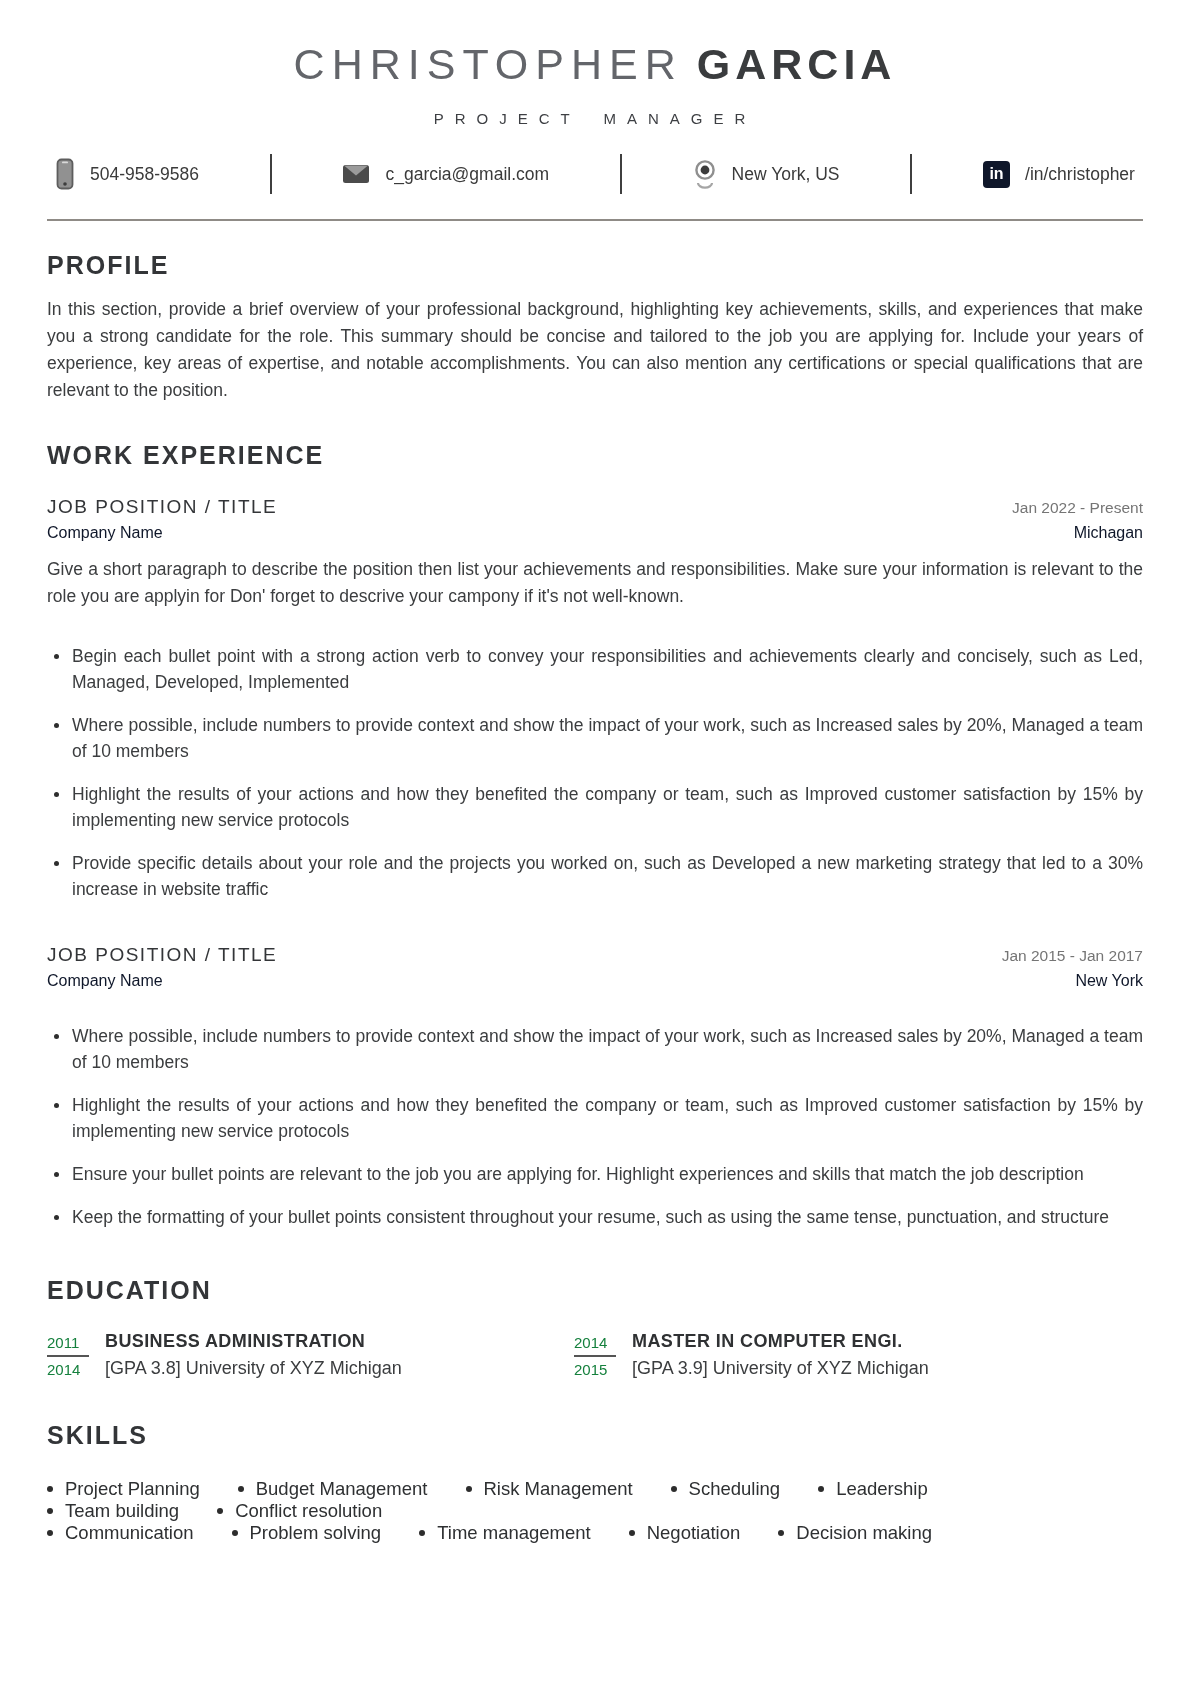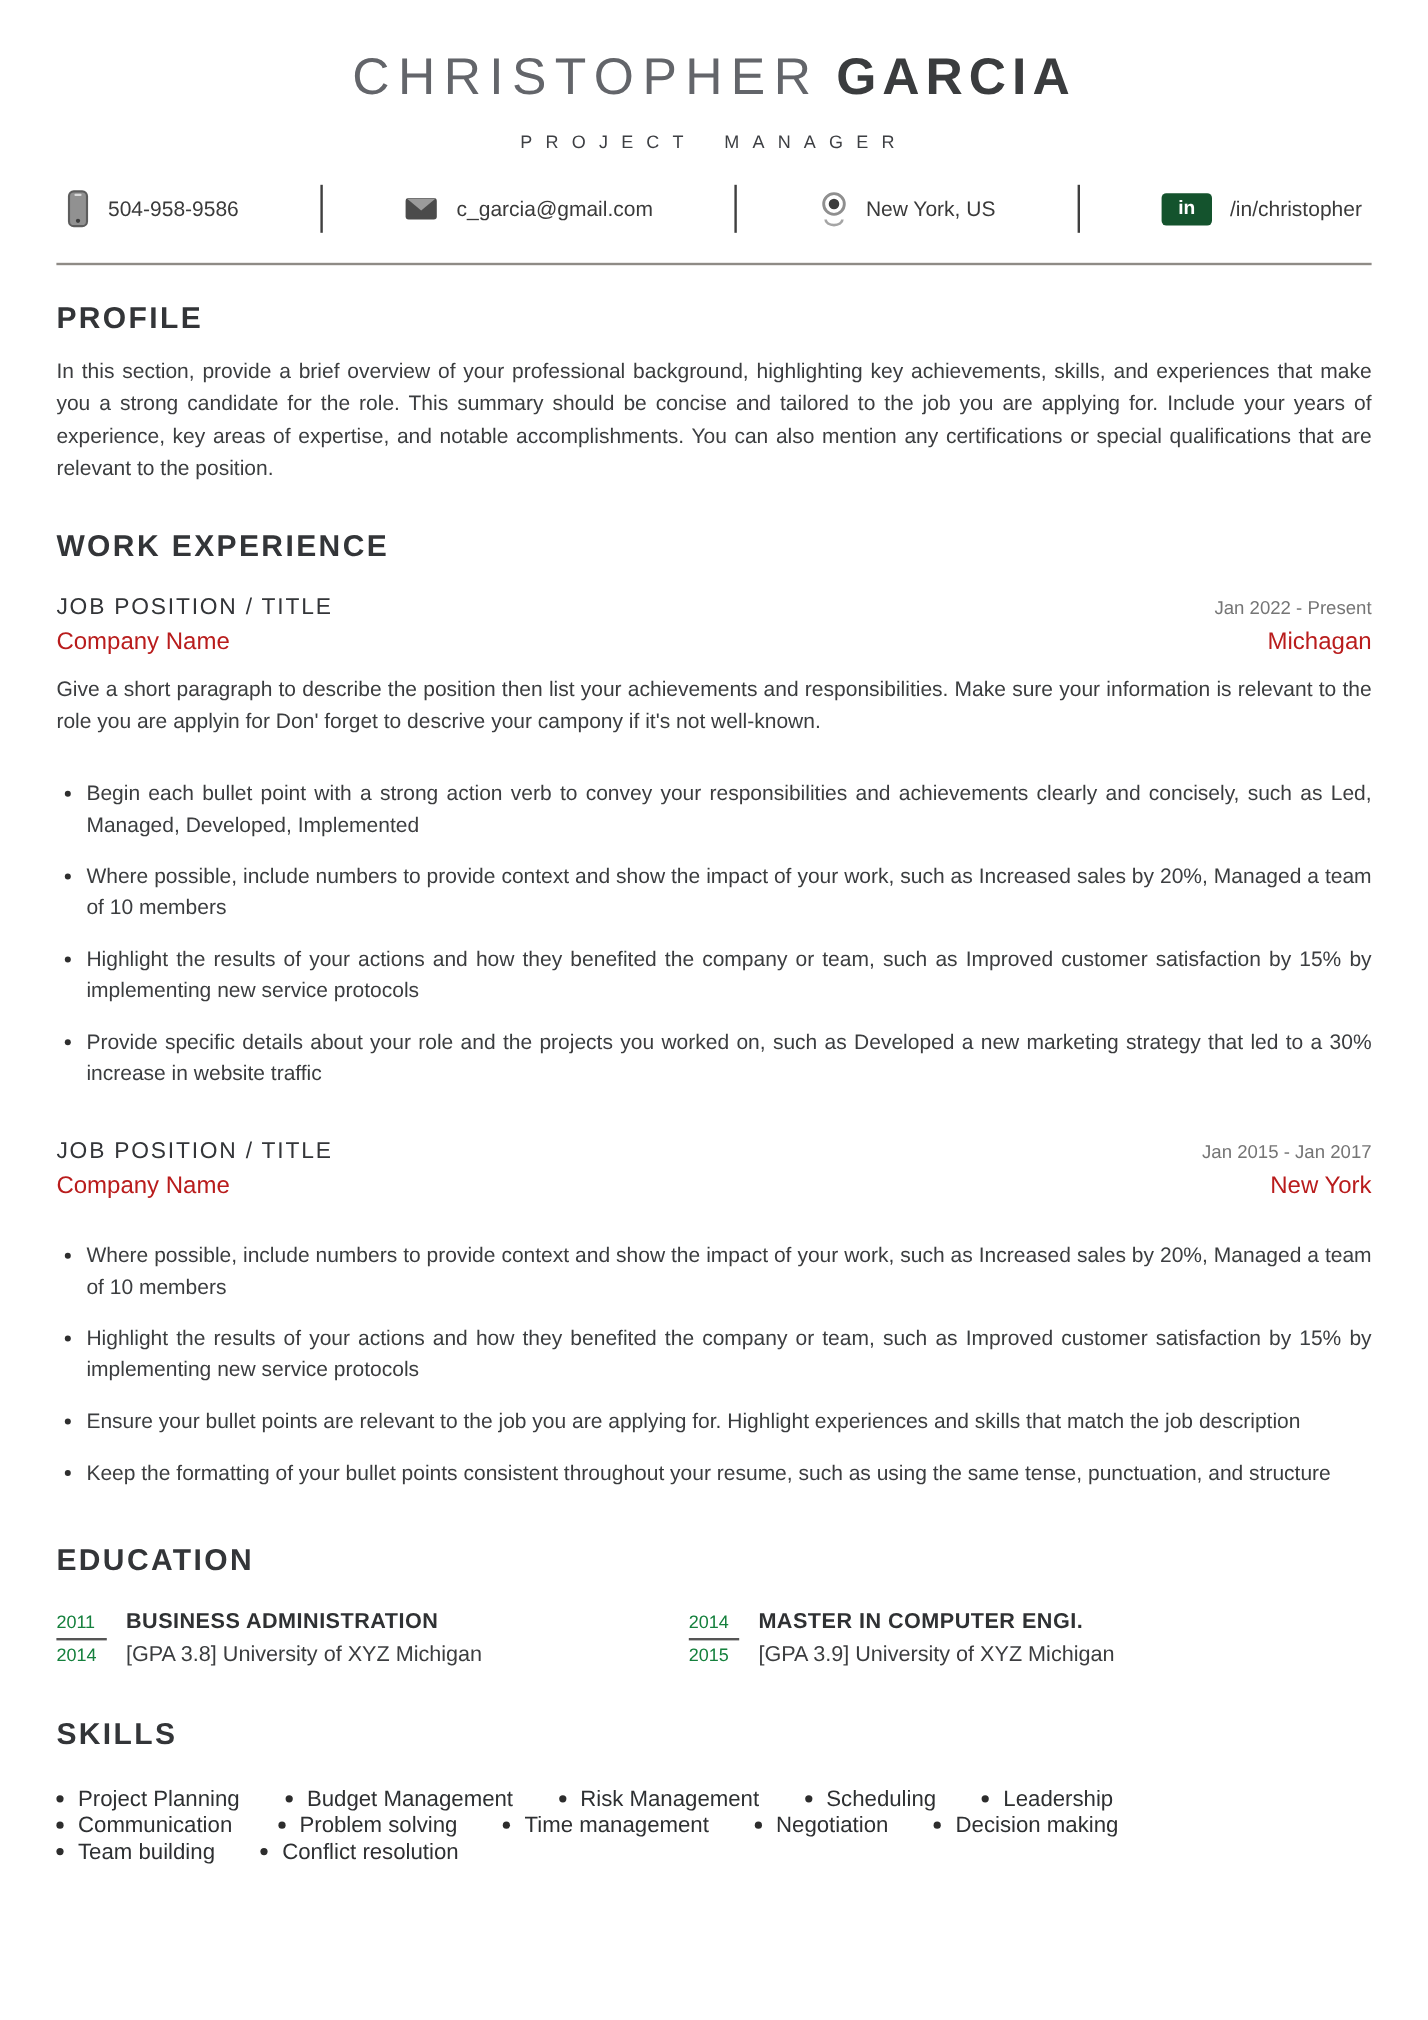--- a/index.html
+++ b/index.html
@@ -11,39 +11,39 @@
   .name { text-align:center; padding-top:40px; white-space:nowrap; }
   .name .first { font-size:43px; font-weight:400; letter-spacing:7px; color:#63656a; margin-right:14px; }
   .name .last  { font-size:43px; font-weight:700; letter-spacing:5px; color:#3a3c3e; }
   .subtitle { text-align:center; margin-top:21px; font-size:15px; font-weight:500;
               letter-spacing:11px; word-spacing:8px; color:#3d3f43; }
 
   .contact { display:flex; align-items:center; justify-content:space-between; margin-top:27px; padding:0 8px; }
   .contact-item { display:flex; align-items:center; gap:15px; font-size:17.5px; color:#3a3a3a; }
   .contact-sep { width:2px; height:40px; background:#3f3f3f; }
   .icon-wrap { display:flex; align-items:center; justify-content:center; }
-  .li-badge { width:42px; height:27px; background:#14532d; border-radius:4px; color:#ffffff;
+  .li-badge { width:27px; height:27px; background:#0f172a; border-radius:4px; color:#ffffff;
               font-weight:700; font-size:16px; display:flex; align-items:center; justify-content:center; }
 
   .header-divider { border:none; border-top:2.5px solid #8f8b86; margin-top:25px; }
 
   
   .section-heading { font-size:25px; font-weight:700; letter-spacing:2px; color:#333538; }
   .profile-heading { margin-top:30px; }
   .profile-body { margin-top:16px; font-size:17.5px; line-height:27px; text-align:justify; color:#3b3d3f; }
 
   .work-heading { margin-top:37px; }
 
   .job { margin-top:26px; }
   .job2 { margin-top:42px; }
   .job-head { display:flex; justify-content:space-between; align-items:baseline; }
   .job-position { font-size:19px; font-weight:400; letter-spacing:1.5px; color:#333538; }
   .job-dates { font-size:15.5px; color:#757575; }
   .job-sub { display:flex; justify-content:space-between; align-items:baseline; margin-top:6px; }
-  .job-company, .job-location { font-size:20px; color:#b91c1c; }
+  .job-company, .job-location { font-size:16px; color:#0f172a; }
   .job-summary { margin-top:14px; font-size:17.5px; line-height:27px; text-align:justify; color:#3b3d3f; }
 
   ul.bullets { list-style:none; margin-top:33px; }
   ul.bullets li { position:relative; padding-left:25px; margin-bottom:17px; font-size:17.5px;
                   line-height:26px; text-align:justify; color:#3b3d3f; }
   ul.bullets li::before { content:""; position:absolute; left:7px; top:11px; width:5px; height:5px;
                   border-radius:50%; background:#2e2e2e; }
 
   .education-heading { margin-top:46px; }
   .edu-row { display:flex; margin-top:26px; }
@@ -210,45 +210,45 @@
             <span>Scheduling</span>
           </span>
         <span class="skill">
             <span class="skill-dot"></span>
             <span>Leadership</span>
           </span>
       </div>
       <div class="skills-row">
         <span class="skill">
             <span class="skill-dot"></span>
+            <span>Team building</span>
+          </span>
+        <span class="skill">
+            <span class="skill-dot"></span>
+            <span>Conflict resolution</span>
+          </span>
+      </div>
+      <div class="skills-row">
+        <span class="skill">
+            <span class="skill-dot"></span>
             <span>Communication</span>
           </span>
         <span class="skill">
             <span class="skill-dot"></span>
             <span>Problem solving</span>
           </span>
         <span class="skill">
             <span class="skill-dot"></span>
             <span>Time management</span>
           </span>
         <span class="skill">
             <span class="skill-dot"></span>
             <span>Negotiation</span>
           </span>
         <span class="skill">
             <span class="skill-dot"></span>
             <span>Decision making</span>
           </span>
       </div>
-      <div class="skills-row">
-        <span class="skill">
-            <span class="skill-dot"></span>
-            <span>Team building</span>
-          </span>
-        <span class="skill">
-            <span class="skill-dot"></span>
-            <span>Conflict resolution</span>
-          </span>
-      </div>
     </div>
   </section>
 
 </div>
 
 </body></html>

